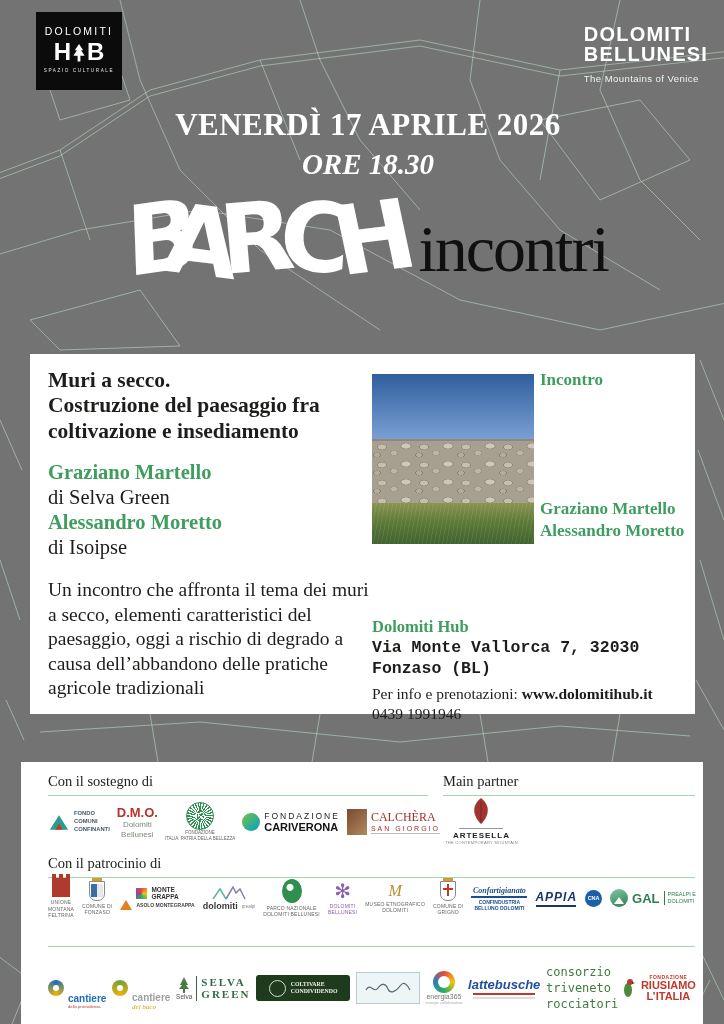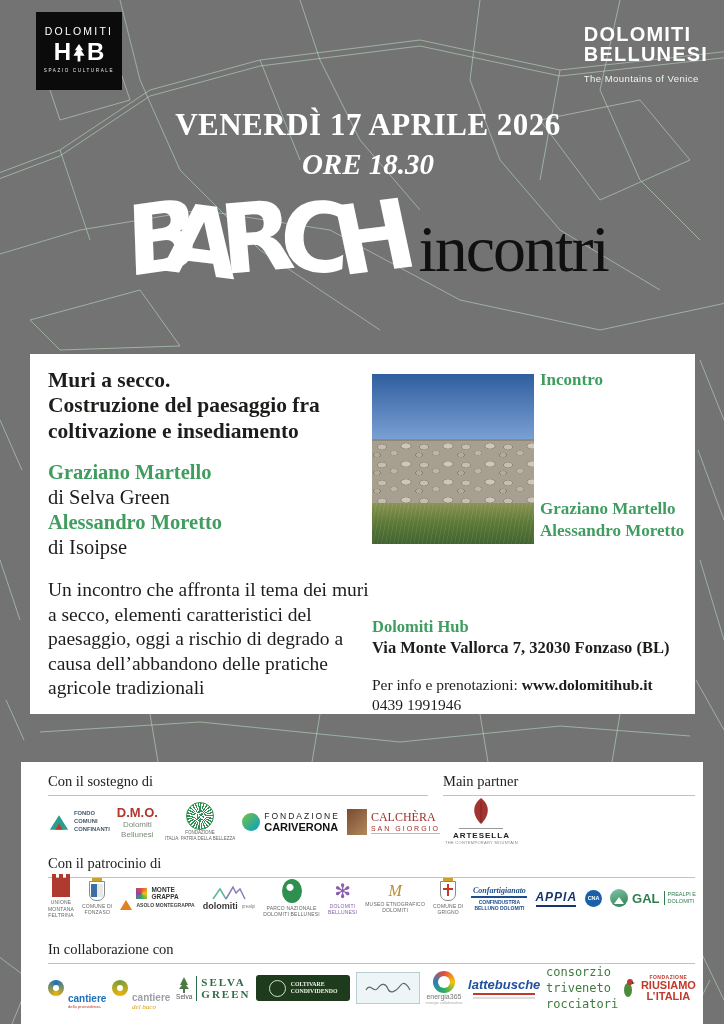--- a/index.html
+++ b/index.html
@@ -53,22 +53,22 @@
      radial-gradient(ellipse 6px 4px at 5px 14px,#b3ab9b 45%,#7d7667 58%,rgba(0,0,0,0) 65%);
      background-size:42px 18px;border-top:2px solid #8f8878;}
   .photo-grass{height:25%;background:
      repeating-linear-gradient(100deg,rgba(255,255,255,.07) 0 1px,rgba(0,0,0,0) 1px 4px),
      linear-gradient(180deg,#8a9452 0%,#5d7a38 45%,#3f6130 100%);}
   .category{position:absolute;left:510px;top:16px;color:#3f9d5f;font-weight:bold;font-size:17px;}
   .photo-names{position:absolute;left:510px;top:144px;color:#3f9d5f;font-weight:bold;
                font-size:17px;line-height:1.32;}
   .venue{position:absolute;left:342px;top:262px;font-size:15.5px;color:#1d1d1b;line-height:1.28;}
   .venue-name{color:#3f9d5f;font-weight:bold;font-size:16.5px;}
-  .venue-address{font-weight:bold;font-size:16.5px;}
-  .venue-info{margin-top:17px;}
+  .venue-address{font-weight:bold;font-size:16.5px;font-family:Liberation Mono, monospace;}
+  .venue-info{margin-top:5px;}
   .website{font-weight:bold;}
 
   
   .panel{position:absolute;left:21px;top:762px;width:682px;height:262px;background:#fff;}
   .sec-label{font-size:14.5px;color:#222;}
   .rule{height:1px;background:#a8d3b0;margin-top:5px;}
   .support-label{position:absolute;left:27px;top:11px;width:380px;}
   .main-label{position:absolute;left:422px;top:11px;width:252px;}
   .patro-label{position:absolute;left:27px;top:93px;width:647px;}
   .collab-label{position:absolute;left:27px;top:179px;width:647px;}
@@ -430,21 +430,20 @@
         <div class="gal-c"></div>
         <div class="gal-t">GAL</div>
         <div class="gal-s">
           <div>PREALPI E</div>
           <div>DOLOMITI</div>
         </div>
       </div>
     </div>
 
     <div class="collab-label">
-      <div class="sec-label">In collaborazione con</div>
       <div class="rule"></div>
     </div>
 
     <div class="collab-row">
       <div class="logo-row">
         <div class="swirl"></div>
         <div>
           <div class="cant-t">cantiere</div>
           <div class="cant-s">della provvidenza</div>
         </div>

